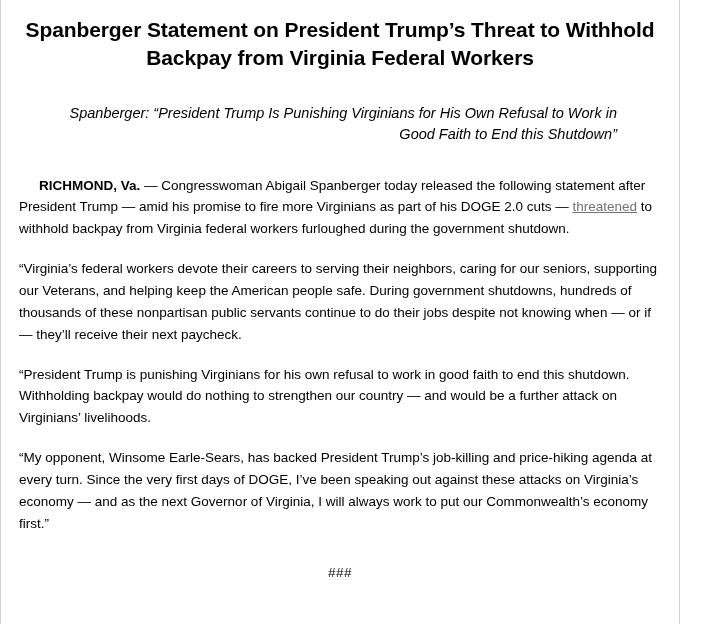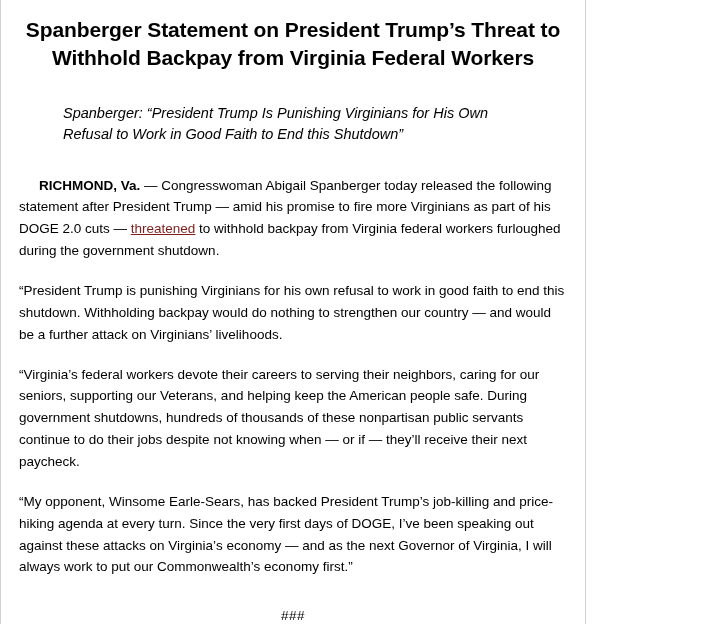--- a/index.html
+++ b/index.html
@@ -9,62 +9,62 @@
   }
   body {
     width: 710px;
     height: 624px;
     font-family: "Liberation Sans", sans-serif;
     color: #000000;
     overflow: hidden;
   }
   .page {
     box-sizing: border-box;
-    width: 586px;
+    width: 680px;
     height: 624px;
     padding: 10px 18px 0 18px;
     border: 1px solid #d0d0d0;
     border-top: none;
     border-bottom: none;
     background: #ffffff;
   }
   .headline {
     font-size: 21px;
     font-weight: bold;
     line-height: 1.32;
     text-align: center;
     letter-spacing: -0.1px;
     margin: 6px 4px 0 4px;
   }
   .subhead {
     font-size: 14.5px;
     font-style: italic;
     font-weight: normal;
     line-height: 1.42;
-    text-align: left;
+    text-align: right;
     margin: 32px 44px 0 44px;
   }
   .body-block {
     margin-top: 30px;
   }
   p.para {
     font-size: 13.5px;
     line-height: 1.62;
     margin: 0 0 18px 0;
     text-align: left;
   }
   p.para:last-of-type {
     margin-bottom: 4px;
   }
   .dateline {
     font-weight: bold;
     padding-left: 20px;
   }
   a.inline-link {
-    color: #7f1d1d;
+    color: #737373;
     text-decoration: underline;
     cursor: pointer;
   }
   .end-mark {
     text-align: center;
     font-size: 13.5px;
     margin-top: 30px;
     letter-spacing: 0.5px;
   }
 </style>
@@ -74,23 +74,23 @@
 <div class="page">
 
   <h1 class="headline">Spanberger Statement on President Trump’s Threat to Withhold Backpay from Virginia Federal Workers</h1>
 
   <h2 class="subhead">Spanberger: “President Trump Is Punishing Virginians for His Own Refusal to Work in Good Faith to End this Shutdown”</h2>
 
   <div class="body-block">
 
     <p class="para"><span class="dateline">RICHMOND, Va.</span><span> — Congresswoman Abigail Spanberger today released the following statement after President Trump — amid his promise to fire more Virginians as part of his DOGE 2.0 cuts — </span><a class="inline-link" href="#">threatened</a><span> to withhold backpay from Virginia federal workers furloughed during the government shutdown.</span></p>
 
+    <p class="para">“Virginia’s federal workers devote their careers to serving their neighbors, caring for our seniors, supporting our Veterans, and helping keep the American people safe. During government shutdowns, hundreds of thousands of these nonpartisan public servants continue to do their jobs despite not knowing when — or if — they’ll receive their next paycheck.</p>
+
     <p class="para">“President Trump is punishing Virginians for his own refusal to work in good faith to end this shutdown. Withholding backpay would do nothing to strengthen our country — and would be a further attack on Virginians’ livelihoods.</p>
-
-    <p class="para">“Virginia’s federal workers devote their careers to serving their neighbors, caring for our seniors, supporting our Veterans, and helping keep the American people safe. During government shutdowns, hundreds of thousands of these nonpartisan public servants continue to do their jobs despite not knowing when — or if — they’ll receive their next paycheck.</p>
 
     <p class="para">“My opponent, Winsome Earle-Sears, has backed President Trump’s job-killing and price-hiking agenda at every turn. Since the very first days of DOGE, I’ve been speaking out against these attacks on Virginia’s economy — and as the next Governor of Virginia, I will always work to put our Commonwealth’s economy first.”</p>
 
   </div>
 
   <div class="end-mark">###</div>
 
 </div>
 
 </body></html>

